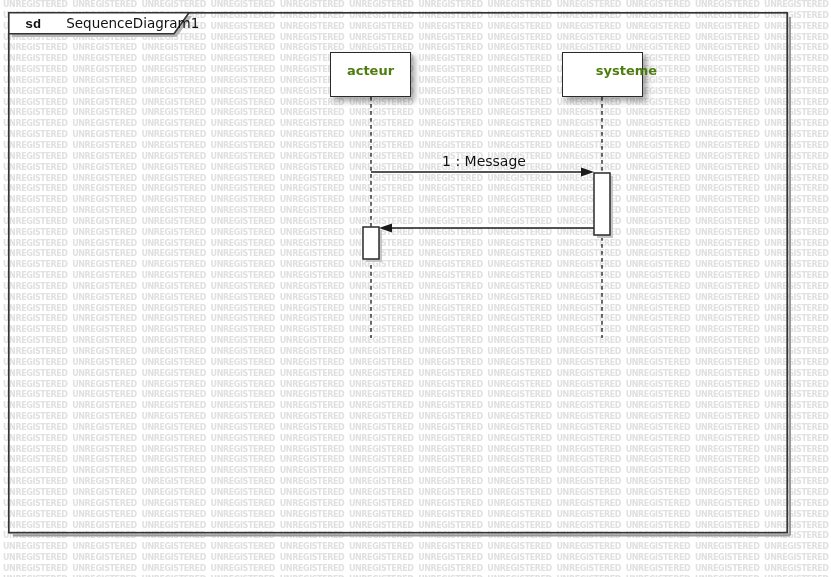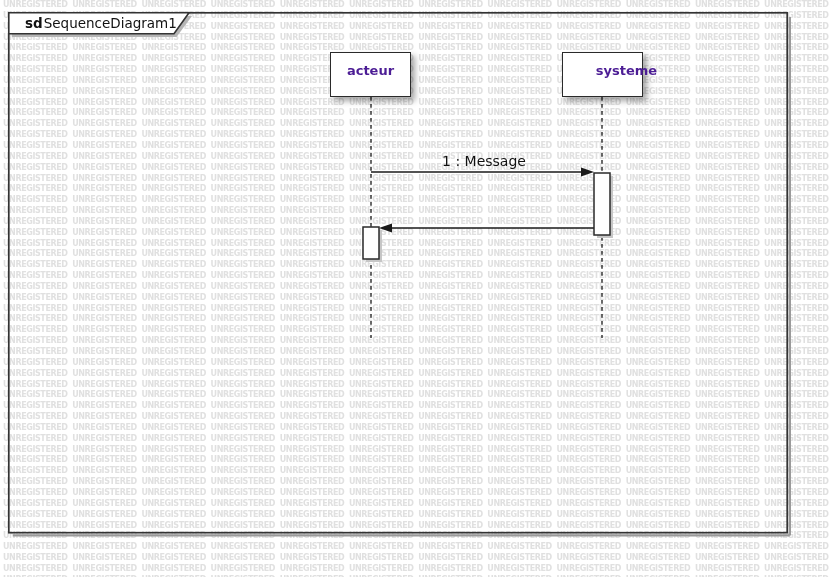--- a/index.html
+++ b/index.html
@@ -39,38 +39,38 @@
 
   
   .frame-title {
     position: absolute;
     left: 25px; top: 15px;
     z-index: 2;
     font-size: 13.5px;
     color: #111111;
     white-space: nowrap;
   }
-  .frame-title .kw { font-weight: bold; margin-right: 1px; }
+  .frame-title .kw { font-weight: bold; margin-right: 25px; font-family: Liberation Mono, monospace; }
 
   .head-box {
     position: absolute;
     top: 52px;
     width: 81px; height: 45px;
     box-sizing: border-box;
     background: #ffffff;
     border: 1.6px solid #2a2a2a;
     box-shadow: 4px 4px 6px rgba(0,0,0,0.35);
     display: flex;
     align-items: center;
     justify-content: center;
     padding-bottom: 9px;
     z-index: 2;
     font-size: 13px;
     font-weight: bold;
-    color: #4c1d95;
+    color: #4d7c0f;
   }
   .head-acteur  { left: 330px; }
   .head-systeme { left: 562px; padding-left: 48px; }
 
   .msg-label {
     position: absolute;
     z-index: 2;
     font-size: 14px;
     line-height: 15px;
     color: #111111;

